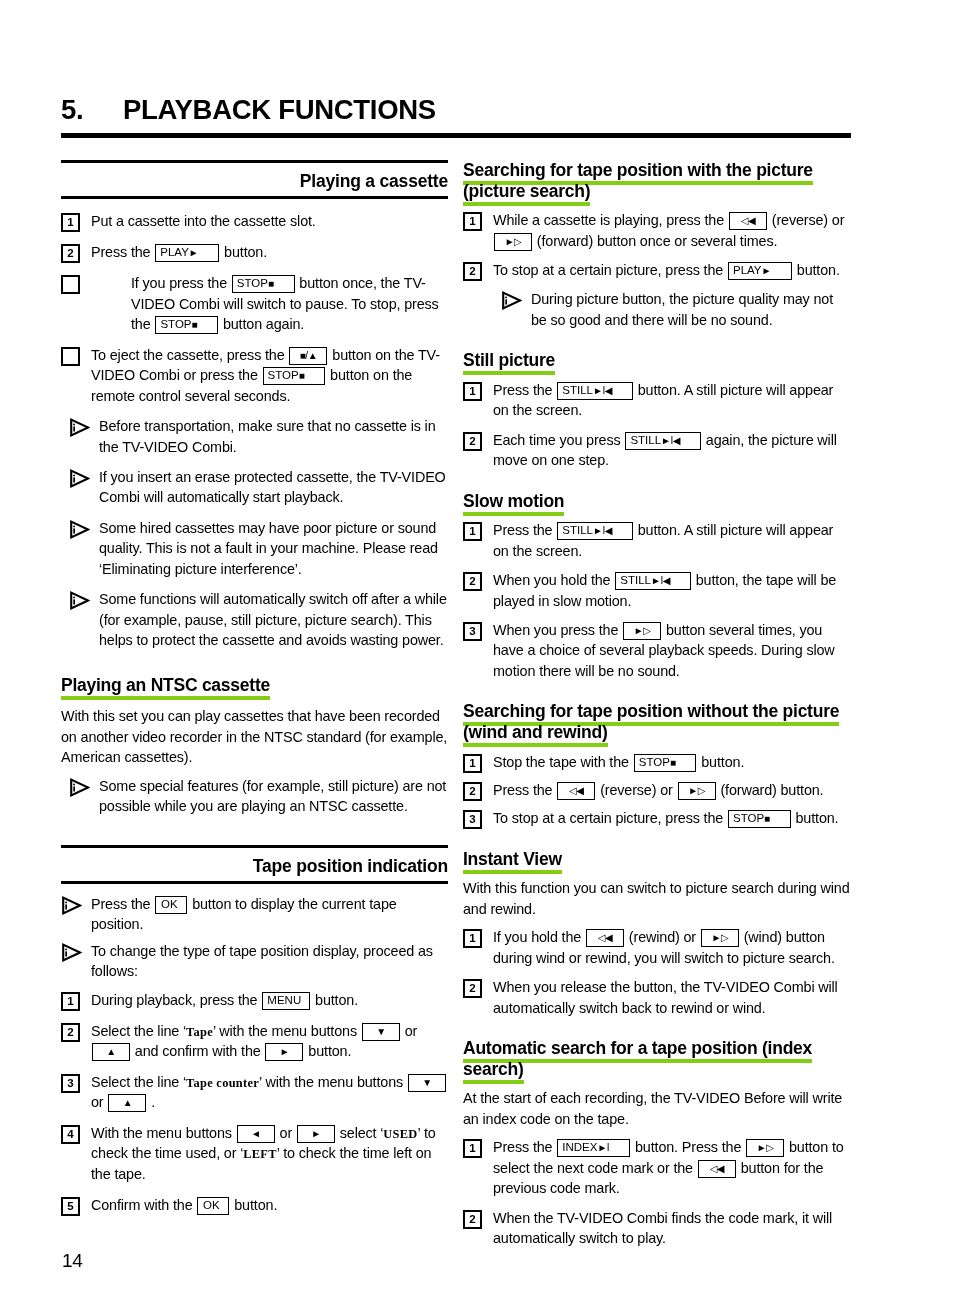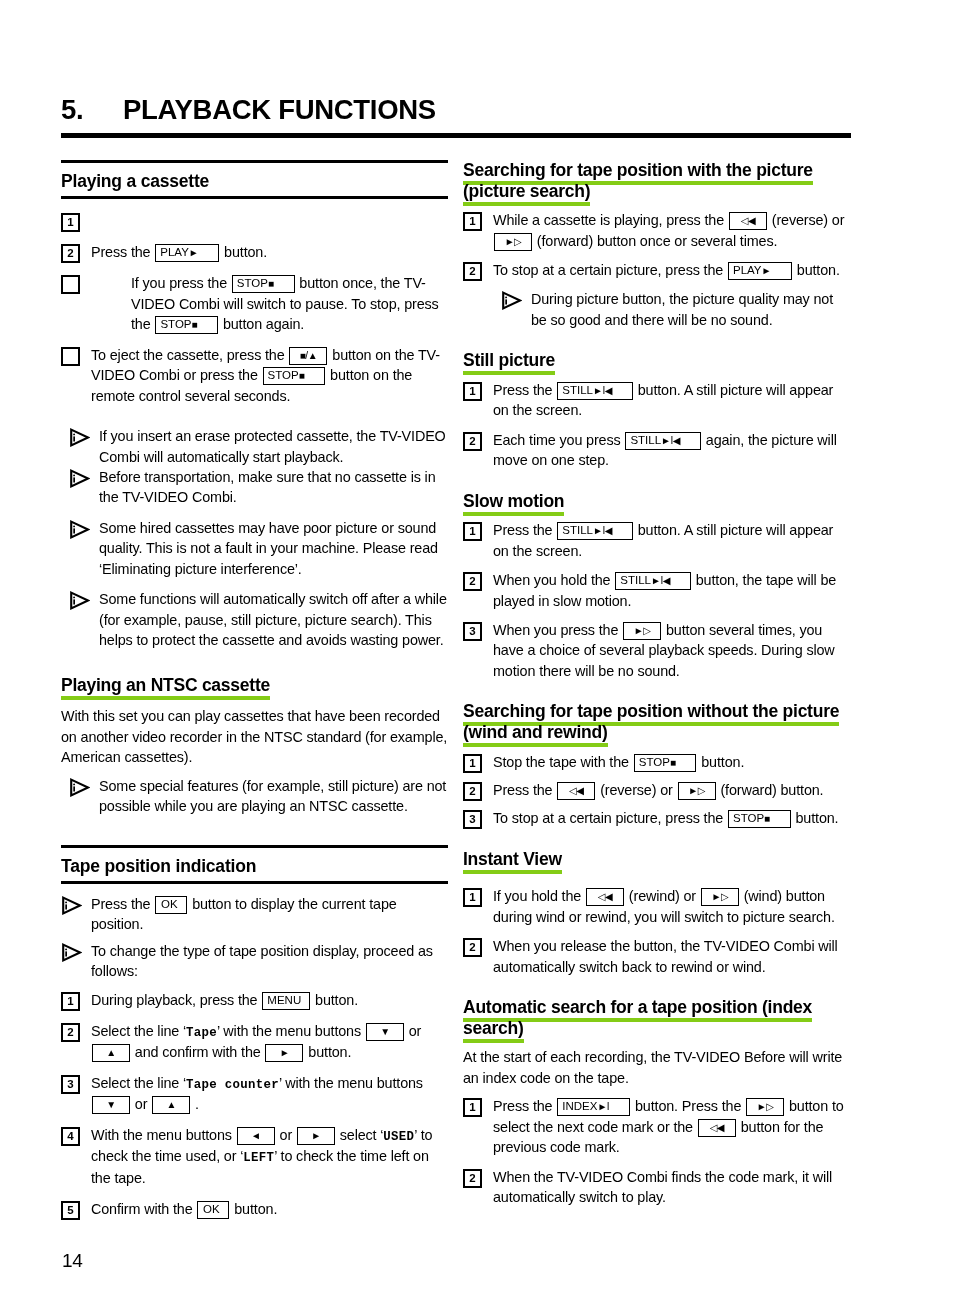--- a/index.html
+++ b/index.html
@@ -72,20 +72,21 @@
     height: 3px;
     background: #000;
     width: 100%;
   }
   .h-boxed .htext {
     font-weight: bold;
     font-size: 17.5px;
     letter-spacing: -0.2px;
     padding: 9px 0 6px 0;
     line-height: 1.05;
+    text-align: right;
   }
 
   .h-underline {
     font-weight: bold;
     font-size: 17.5px;
     letter-spacing: -0.25px;
     line-height: 1.18;
     margin: 0;
     padding-bottom: 1px;
     display: block;
@@ -179,21 +180,21 @@
     padding: 0px 3px 1px 3px;
   }
   .key.single {
     min-width: 18px;
     text-align: center;
     padding: 0 8px 1px 4px;
   }
 
   
   .mono {
-    font-family: Liberation Mono, monospace;
+    font-family: Liberation Serif, serif;
     font-weight: bold;
     font-size: 12.4px;
     letter-spacing: 0.3px;
   }
 
   
   .sp6  { height: 6px; }
   .sp8  { height: 8px; }
   .sp10 { height: 10px; }
   .sp12 { height: 12px; }
@@ -227,51 +228,52 @@
 
     <div class="h-boxed">
       <div class="rule-top"></div>
       <div class="htext">Playing a cassette</div>
       <div class="rule-bot"></div>
     </div>
     <div class="sp12"></div>
     <div>
         <div class="item">
           <div class="marker"><span class="numbox">1</span></div>
+          <div class="item-body">Put a cassette into the cassette slot.</div>
         </div>
         <div class="item" style="margin-top: 10px;">
           <div class="marker"><span class="numbox">2</span></div>
           <div class="item-body">Press the <span class="key wide">PLAY<span class="gl">►</span></span> button.</div>
         </div>
         <div class="item" style="margin-top: 10px; gap: 40px;">
           <div class="marker"><span class="emptybox"></span></div>
           <div class="item-body">If you press the <span class="key wide">STOP<span class="gl">■</span></span> button once, the TV-VIDEO Combi will switch to pause. To stop, press the <span class="key wide">STOP<span class="gl">■</span></span> button again.</div>
         </div>
         <div class="item" style="margin-top: 10px;">
           <div class="marker"><span class="emptybox"></span></div>
           <div class="item-body">To eject the cassette, press the <span class="key arrowkey"><span class="gl">■/▲</span></span> button on the TV-VIDEO Combi or press the <span class="key wide">STOP<span class="gl">■</span></span> button on the remote control several seconds.</div>
         </div>
       </div>
     <div class="sp10"></div>
     <div>
+        <div class="item" style="margin-left: 8px;">
+          <div class="marker"><span class="tri"><svg width="21" height="19" viewBox="0 0 21 19">
+                <path d="M2.2 1.6 L19 9.5 L2.2 17.4 Z" fill="none" stroke="#000" stroke-width="2.1" stroke-linejoin="miter"></path>
+                <circle cx="5.1" cy="6.4" r="0.95" fill="#000"></circle>
+                <rect x="4.3" y="8.4" width="1.7" height="5.1" fill="#000"></rect>
+              </svg></span></div>
+          <div class="item-body">Before transportation, make sure that no cassette is in the TV-VIDEO Combi.</div>
+        </div>
         <div class="item" style="margin-top: 10px; margin-left: 8px;">
           <div class="marker"><span class="tri"><svg width="21" height="19" viewBox="0 0 21 19">
                 <path d="M2.2 1.6 L19 9.5 L2.2 17.4 Z" fill="none" stroke="#000" stroke-width="2.1" stroke-linejoin="miter"></path>
                 <circle cx="5.1" cy="6.4" r="0.95" fill="#000"></circle>
                 <rect x="4.3" y="8.4" width="1.7" height="5.1" fill="#000"></rect>
               </svg></span></div>
           <div class="item-body">If you insert an erase protected cassette, the TV-VIDEO Combi will automatically start playback.</div>
-        </div>
-        <div class="item" style="margin-left: 8px;">
-          <div class="marker"><span class="tri"><svg width="21" height="19" viewBox="0 0 21 19">
-                <path d="M2.2 1.6 L19 9.5 L2.2 17.4 Z" fill="none" stroke="#000" stroke-width="2.1" stroke-linejoin="miter"></path>
-                <circle cx="5.1" cy="6.4" r="0.95" fill="#000"></circle>
-                <rect x="4.3" y="8.4" width="1.7" height="5.1" fill="#000"></rect>
-              </svg></span></div>
-          <div class="item-body">Before transportation, make sure that no cassette is in the TV-VIDEO Combi.</div>
         </div>
         <div class="item" style="margin-top: 10px; margin-left: 8px;">
           <div class="marker"><span class="tri"><svg width="21" height="19" viewBox="0 0 21 19">
                 <path d="M2.2 1.6 L19 9.5 L2.2 17.4 Z" fill="none" stroke="#000" stroke-width="2.1" stroke-linejoin="miter"></path>
                 <circle cx="5.1" cy="6.4" r="0.95" fill="#000"></circle>
                 <rect x="4.3" y="8.4" width="1.7" height="5.1" fill="#000"></rect>
               </svg></span></div>
           <div class="item-body">Some hired cassettes may have poor picture or sound quality. This is not a fault in your machine. Please read ‘Eliminating picture interference’.</div>
         </div>
         <div class="item" style="margin-top: 10px; margin-left: 8px;">
@@ -443,20 +445,21 @@
           <div class="item-body">To stop at a certain picture, press the <span class="key wide">STOP<span class="gl">■</span></span> button.</div>
         </div>
       </div>
 
     <div class="sp20"></div>
 
     <div>
       <span class="h-underline"><span class="u">Instant View</span></span>
     </div>
     <div class="sp8"></div>
+    <div class="para">With this function you can switch to picture search during wind and rewind.</div>
     <div class="sp8"></div>
     <div>
         <div class="item">
           <div class="marker"><span class="numbox">1</span></div>
           <div class="item-body">If you hold the <span class="key arrowkey"><span class="gl">◁◀</span></span> (rewind) or <span class="key arrowkey"><span class="gl">►▷</span></span> (wind) button during wind or rewind, you will switch to picture search.</div>
         </div>
         <div class="item" style="margin-top: 9px;">
           <div class="marker"><span class="numbox">2</span></div>
           <div class="item-body">When you release the button, the TV-VIDEO Combi will automatically switch back to rewind or wind.</div>
         </div>

